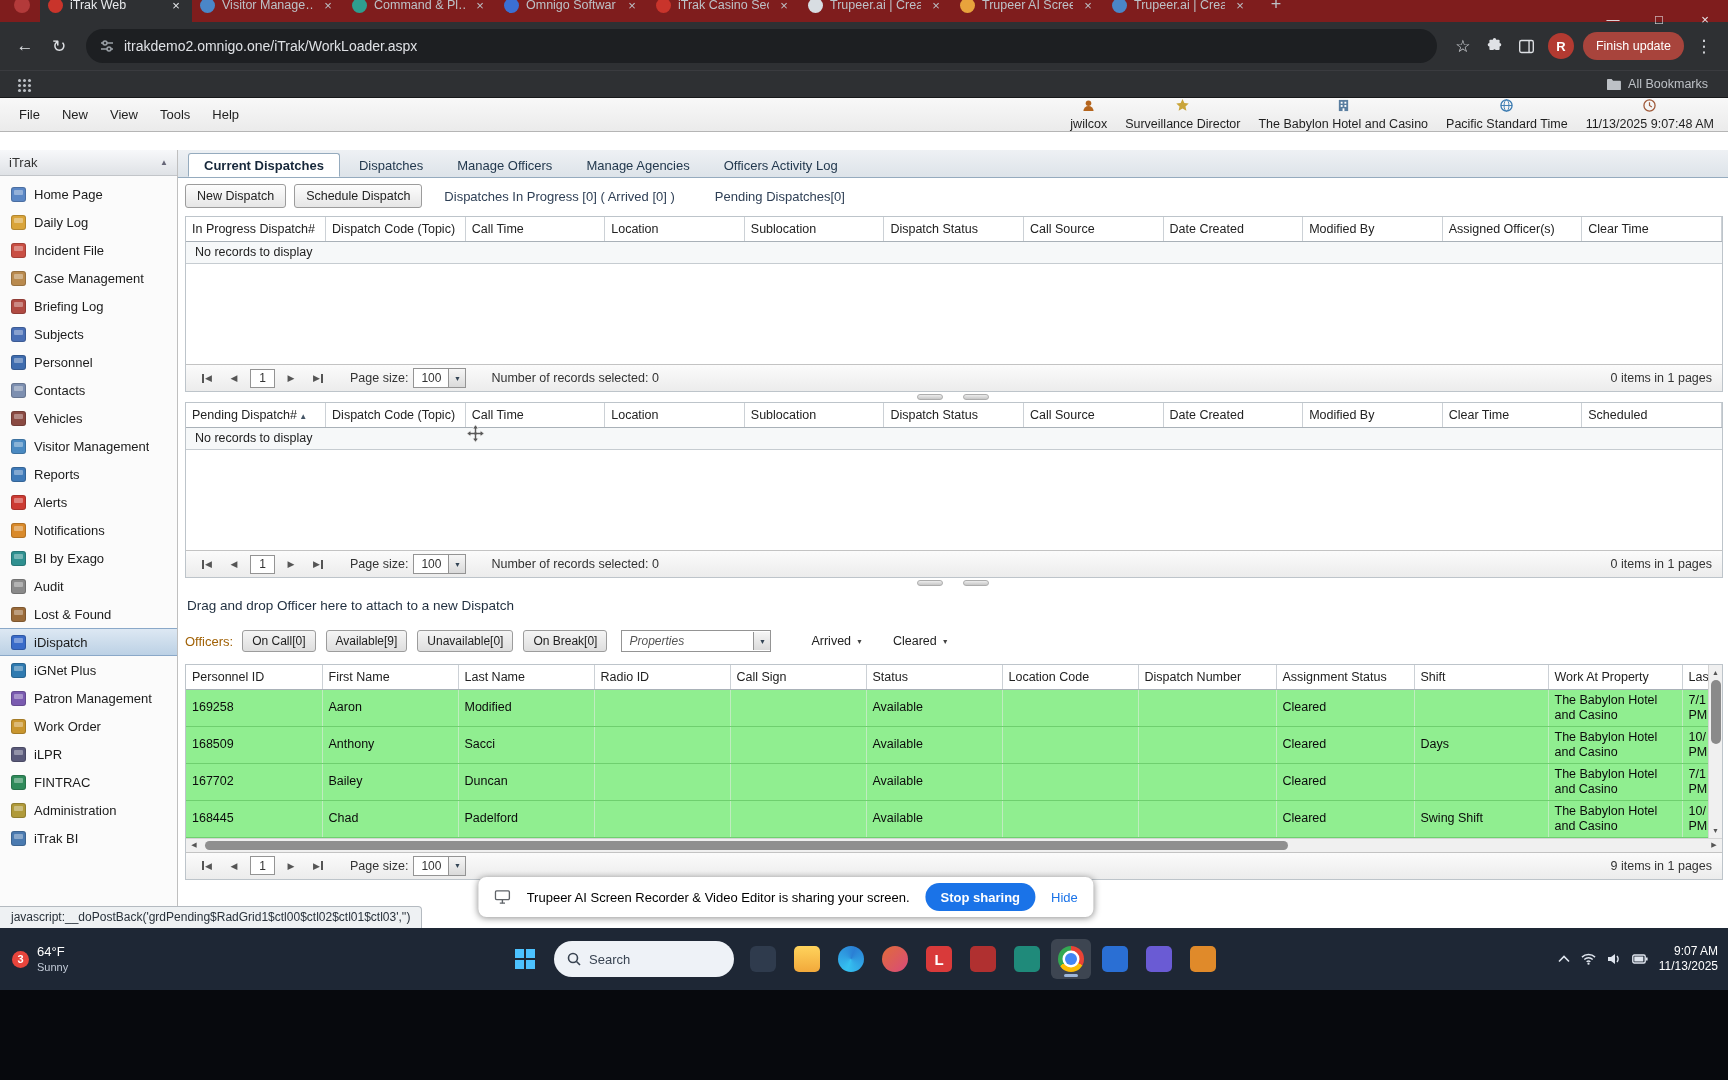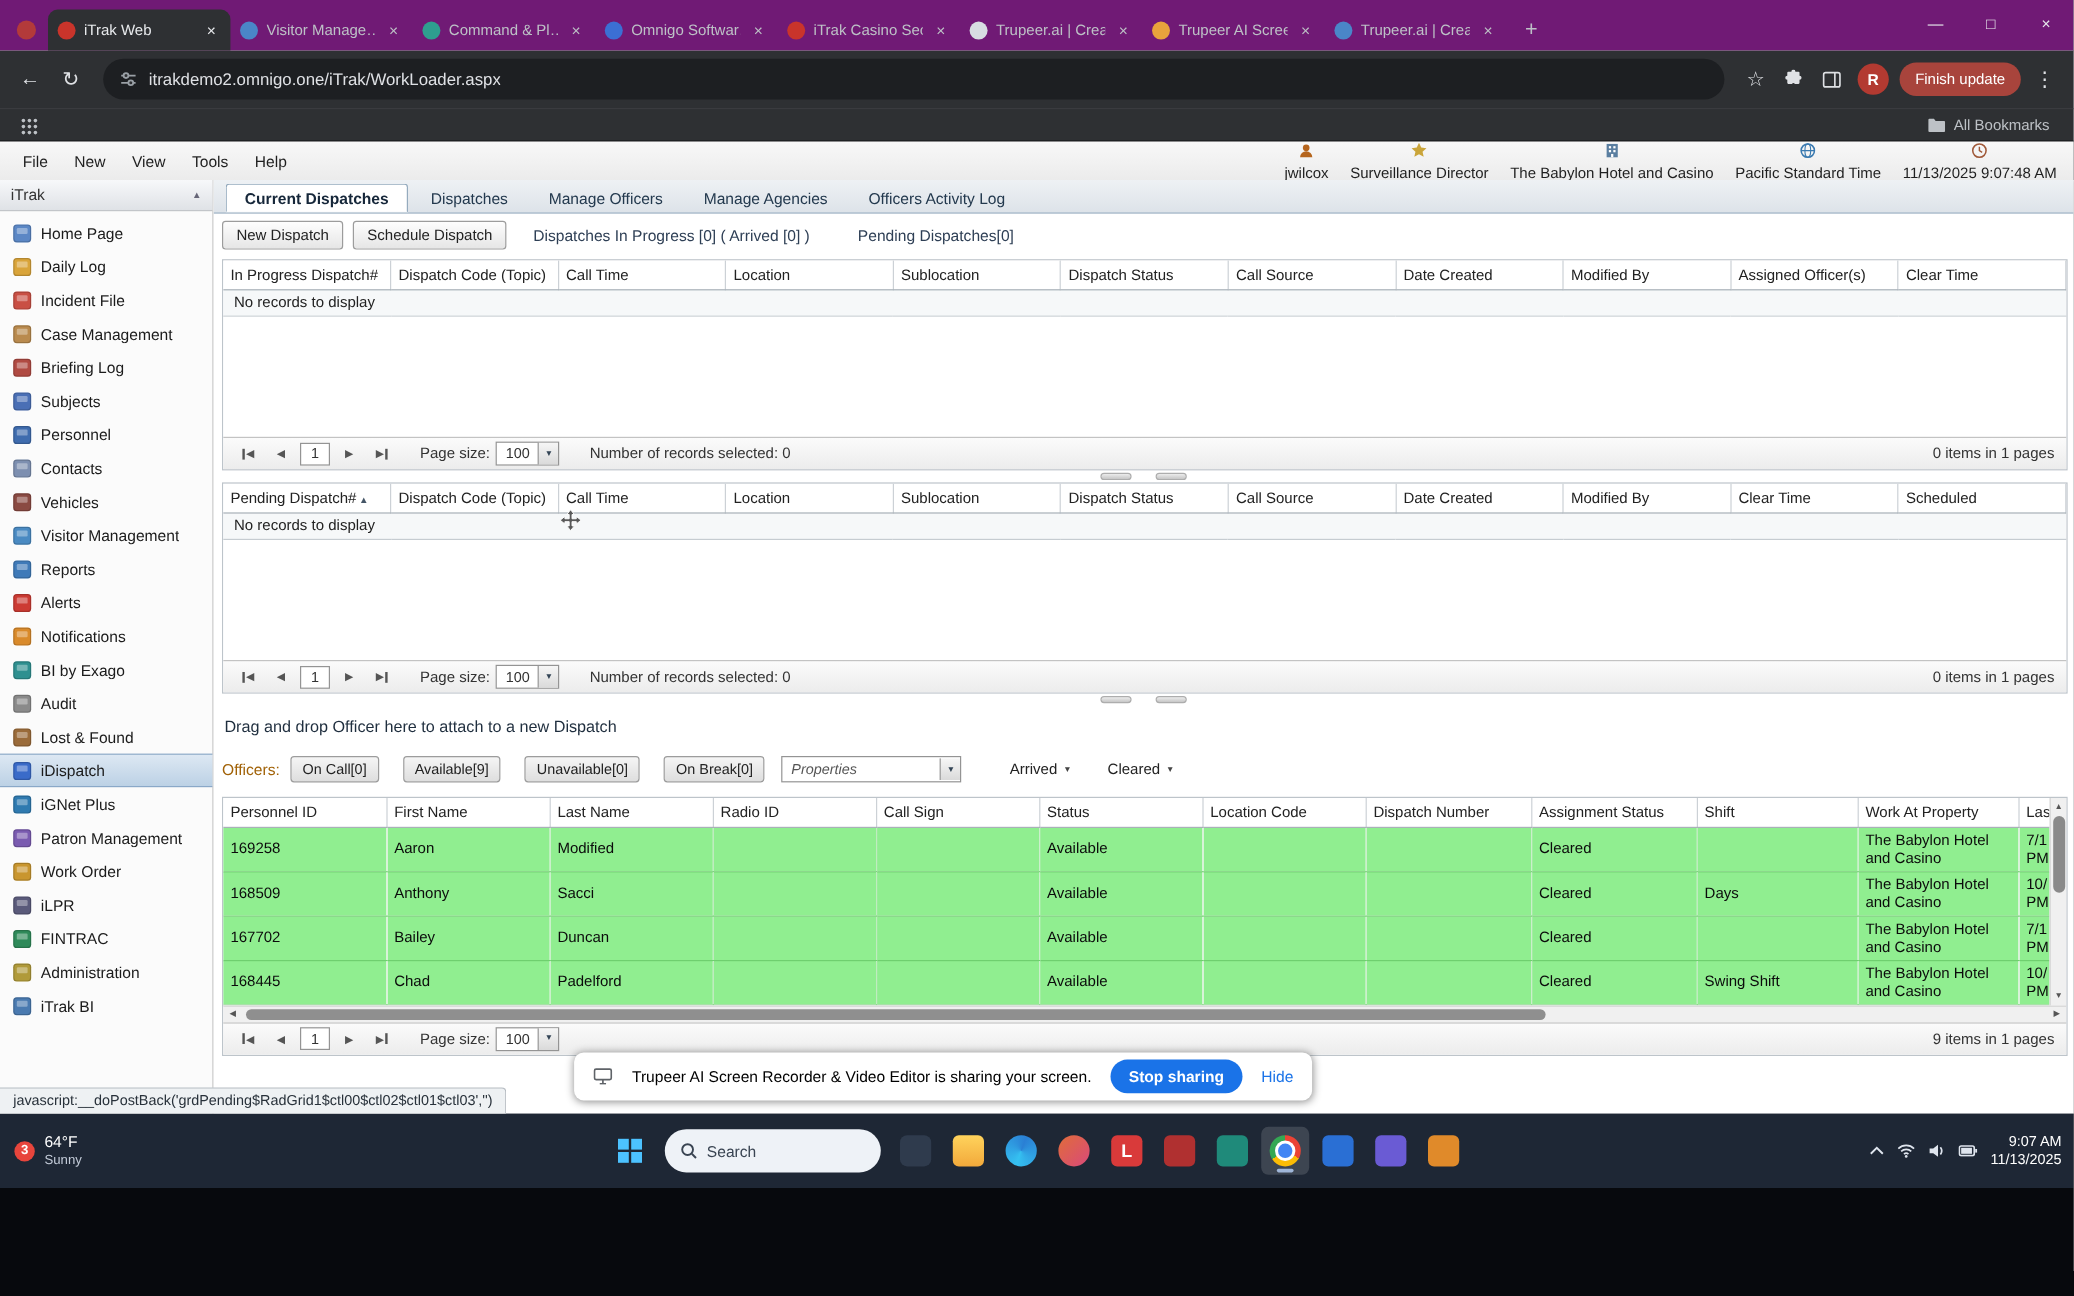--- a/index.html
+++ b/index.html
@@ -1,21 +1,21 @@
 <!DOCTYPE html>
 <html><head>
 <meta charset="utf-8">
 <style>
   * { margin:0; padding:0; box-sizing:border-box; }
   html,body { width:1728px; height:1080px; overflow:hidden; }
   body { font-family:"Liberation Sans", sans-serif; background:#07090d; position:relative; }
 
   
   .browser { position:absolute; left:0; top:0; width:1728px; height:928px; background:#fff; }
-  .tabstrip { height:42px; background:#701a75; display:flex; align-items:flex-end; pad:0; position:relative; }
+  .tabstrip { height:22px; background:#7f1d1d; display:flex; align-items:flex-end; pad:0; position:relative; }
   .strip-icon { width:16px; height:16px; border-radius:50%; margin:0 10px 9px 14px; }
   .tabs { display:flex; align-items:flex-end; height:38px; }
   .tab { width:152px; height:34px; border-radius:8px 8px 0 0; display:flex; align-items:center; gap:7px;
          padding:0 8px; color:#bdc1c6; font-size:12.5px; }
   .tab.active { background:#2e3033; color:#e8eaed; }
   .favicon { width:15px; height:15px; border-radius:50%; flex:none; }
   .tabtitle { flex:1; white-space:nowrap; overflow:hidden; }
   .tabclose { width:16px; height:16px; border-radius:50%; display:flex; align-items:center; justify-content:center;
               font-size:13px; flex:none; }
   .newtab { width:28px; height:28px; margin:0 0 4px 6px; display:flex; align-items:center; justify-content:center;
@@ -591,21 +591,21 @@
 
       <div class="gripper g2">
           <span></span>
           <span></span>
         </div>
 
       <div class="dragdrop">Drag and drop Officer here to attach to a new Dispatch</div>
 
       <div class="officersbar">
         <span class="obarlabel">Officers:</span>
-        <span style="display:flex;gap:20px">
+        <span style="display:flex;gap:10px">
 
             <button class="filterbtn">On Call[0]</button>
 
             <button class="filterbtn">Available[9]</button>
 
             <button class="filterbtn">Unavailable[0]</button>
 
             <button class="filterbtn">On Break[0]</button>
           </span>
         <span class="props">

